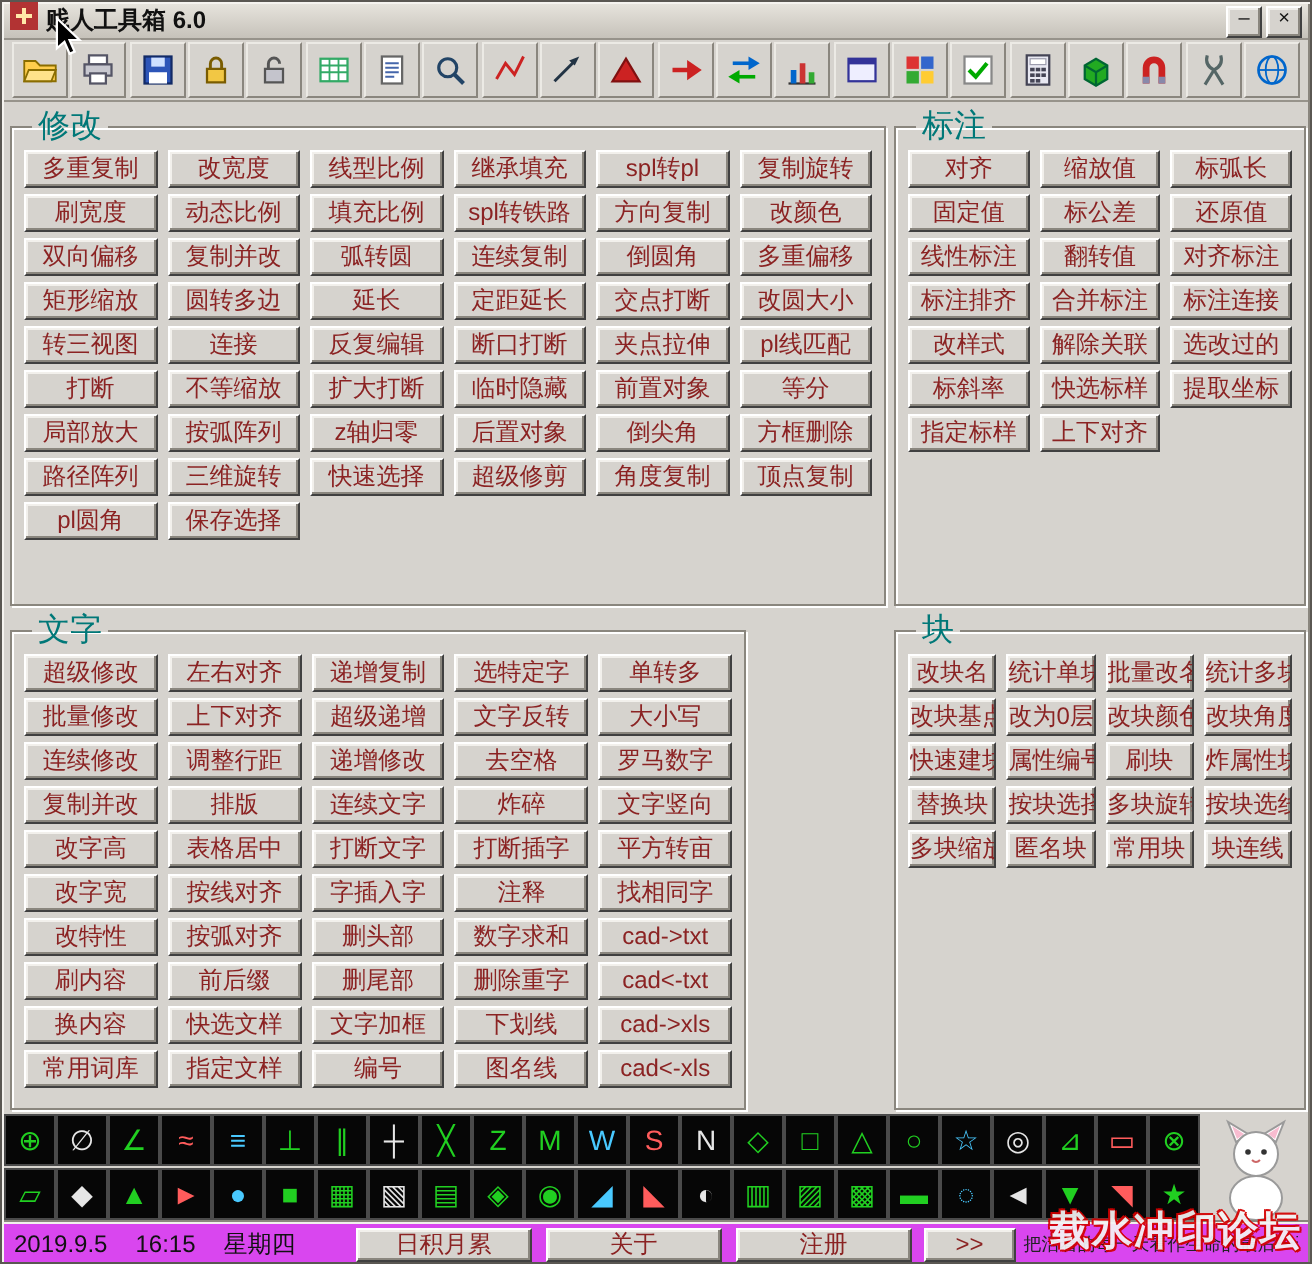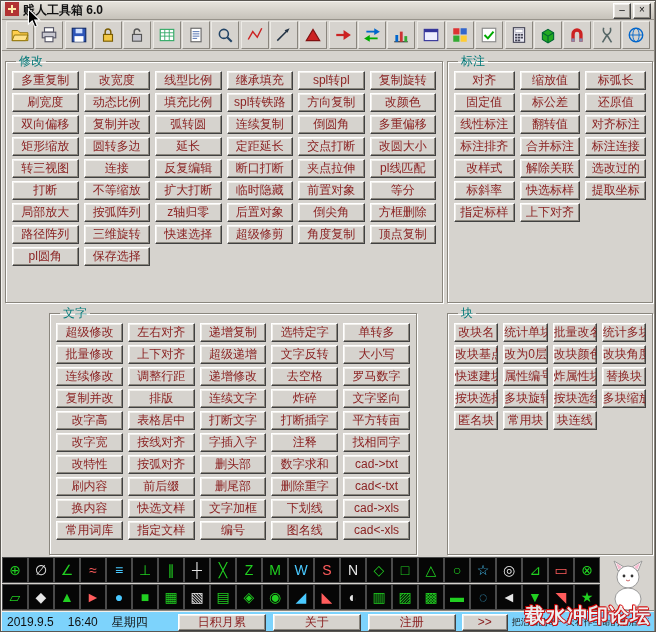--- a/index.html
+++ b/index.html
@@ -18,39 +18,39 @@
     font-size:10px;line-height:12px;text-align:center;color:#111;cursor:pointer;}
   
   .toolbar{position:absolute;top:19px;left:1px;right:1px;height:31px;display:flex;align-items:center;
     justify-content:space-between;padding:2px 4px;border-bottom:1px solid #97938b;box-sizing:border-box;background:#d6d3ce;}
   .tbtn{width:26px;height:26px;display:flex;align-items:center;justify-content:center;background:#d6d3ce;
     border:1px solid;border-color:#eceae5 #8a867e #8a867e #eceae5;cursor:pointer;}
   .tbtn svg{display:block;}
   
   fieldset.group{position:absolute;margin:0;padding:1px 6px 4px 6px;border:1px solid #8a867e;
     box-shadow:inset 1px 1px 0 #fff,1px 1px 0 #fff;background:#d6d3ce;box-sizing:border-box;}
-  fieldset.group legend{font-size:12px;color:#007878;padding:0 3px;margin-left:4px;}
+  fieldset.group legend{font-size:16px;color:#007878;padding:0 3px;margin-left:4px;}
   .btn-grid{display:grid;gap:3px 5px;grid-auto-rows:19px;}
   .cbtn{height:19px;line-height:17px;text-align:center;font-size:12px;color:#8b2323;background:#d6d3ce;
     border:1px solid;border-color:#ffffff #404040 #404040 #ffffff;
     box-shadow:inset -1px -1px 0 #8a867e,inset 1px 1px 0 #f2f0ec;
     cursor:pointer;white-space:nowrap;overflow:hidden;box-sizing:border-box;}
   
   .strip{position:absolute;top:556px;left:1px;right:1px;height:54px;display:flex;background:#d6d3ce;}
   .striprows{width:600px;}
   .striprow{display:flex;height:27px;}
   .tile{width:26px;height:26px;box-sizing:border-box;background:#060606;border:1px solid #4a4a4a;
     color:#21cf21;font-size:14px;line-height:24px;text-align:center;cursor:pointer;overflow:hidden;}
   .tile:nth-child(6n+2){color:#e6e6e6;}
   .tile:nth-child(9n+4){color:#ff5c5c;}
   .tile:nth-child(7n+5){color:#49c9ff;}
   .mascot{flex:1;display:flex;align-items:flex-end;justify-content:center;}
   
   .statusbar{position:absolute;top:610px;left:1px;right:1px;height:21px;display:flex;align-items:center;
-    padding:4px 5px;border-top:1px solid #f2f0ec;box-shadow:0 -1px 0 #8a867e;font-size:12px;color:#111;box-sizing:border-box;background:#7dd3fc;}
+    padding:4px 5px;border-top:1px solid #f2f0ec;box-shadow:0 -1px 0 #8a867e;font-size:12px;color:#111;box-sizing:border-box;background:#d946ef;}
   .statusbar .sdate{margin-right:14px;}
   .statusbar .stime{margin-right:14px;}
   .statusbar .sweek{margin-right:30px;}
   .sbtns{display:flex;gap:7px;margin-right:6px;justify-content:flex-end;}
   .sbtn{min-width:88px;height:17px;line-height:15px;text-align:center;font-size:12px;color:#8b2323;background:#d6d3ce;
     border:1px solid;border-color:#ffffff #404040 #404040 #ffffff;
     box-shadow:inset -1px -1px 0 #8a867e,inset 1px 1px 0 #f2f0ec;cursor:pointer;box-sizing:border-box;}
   .sbtn.expand{min-width:46px;}
   .quote{flex:1;font-size:9px;color:#222;white-space:nowrap;overflow:hidden;padding-left:4px;}
   
@@ -303,21 +303,21 @@
         <div class="cbtn">解除关联</div>
         <div class="cbtn">选改过的</div>
         <div class="cbtn">标斜率</div>
         <div class="cbtn">快选标样</div>
         <div class="cbtn">提取坐标</div>
         <div class="cbtn">指定标样</div>
         <div class="cbtn">上下对齐</div>
       </div>
   </fieldset>
 
-  <fieldset class="group" style="left:4px;top:304px;width:368px;height:250px;margin-left:44px;">
+  <fieldset class="group" style="left:4px;top:304px;width:368px;height:250px;">
     <legend>文字</legend>
     <div class="btn-grid" style="grid-template-columns: repeat(5, 1fr);">
         <div class="cbtn">超级修改</div>
         <div class="cbtn">左右对齐</div>
         <div class="cbtn">递增复制</div>
         <div class="cbtn">选特定字</div>
         <div class="cbtn">单转多</div>
         <div class="cbtn">批量修改</div>
         <div class="cbtn">上下对齐</div>
         <div class="cbtn">超级递增</div>
@@ -372,20 +372,21 @@
         <div class="cbtn">改块名</div>
         <div class="cbtn">统计单块</div>
         <div class="cbtn">批量改名</div>
         <div class="cbtn">统计多块</div>
         <div class="cbtn">改块基点</div>
         <div class="cbtn">改为0层</div>
         <div class="cbtn">改块颜色</div>
         <div class="cbtn">改块角度</div>
         <div class="cbtn">快速建块</div>
         <div class="cbtn">属性编号</div>
+        <div class="cbtn">刷块</div>
         <div class="cbtn">炸属性块</div>
         <div class="cbtn">替换块</div>
         <div class="cbtn">按块选择</div>
         <div class="cbtn">多块旋转</div>
         <div class="cbtn">按块选线</div>
         <div class="cbtn">多块缩放</div>
         <div class="cbtn">匿名块</div>
         <div class="cbtn">常用块</div>
         <div class="cbtn">块连线</div>
       </div>
@@ -454,21 +455,21 @@
         <ellipse cx="22" cy="40" rx="13" ry="11" fill="#fff" stroke="#9a9a9a"></ellipse>
         <circle cx="18" cy="17" r="1.4" fill="#333"></circle>
         <circle cx="26" cy="17" r="1.4" fill="#333"></circle>
         <path d="M20 21q2 2 4 0" stroke="#c66" fill="none"></path>
       </svg>
     </div>
   </div>
 
   <div class="statusbar">
     <span class="sdate">2019.9.5</span>
-    <span class="stime">16:40</span>
+    <span class="stime">16:15</span>
     <span class="sweek">星期四</span>
     <div class="sbtns">
         <div class="sbtn">日积月累</div>
         <div class="sbtn">关于</div>
         <div class="sbtn">注册</div>
       </div>
     <div class="sbtn expand">&gt;&gt;</div>
     <span class="quote">把活着的每一天看作生命的最后一天。 —— 海伦·凯勒</span>
   </div>
 

